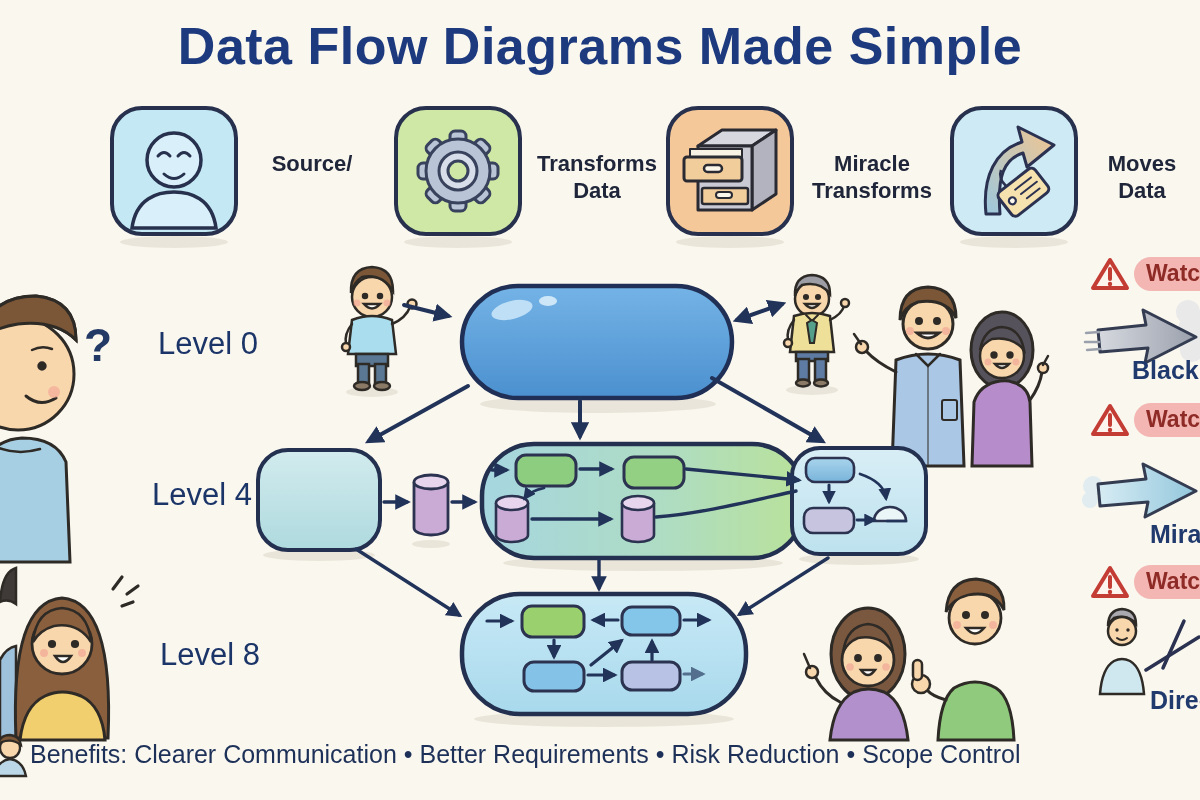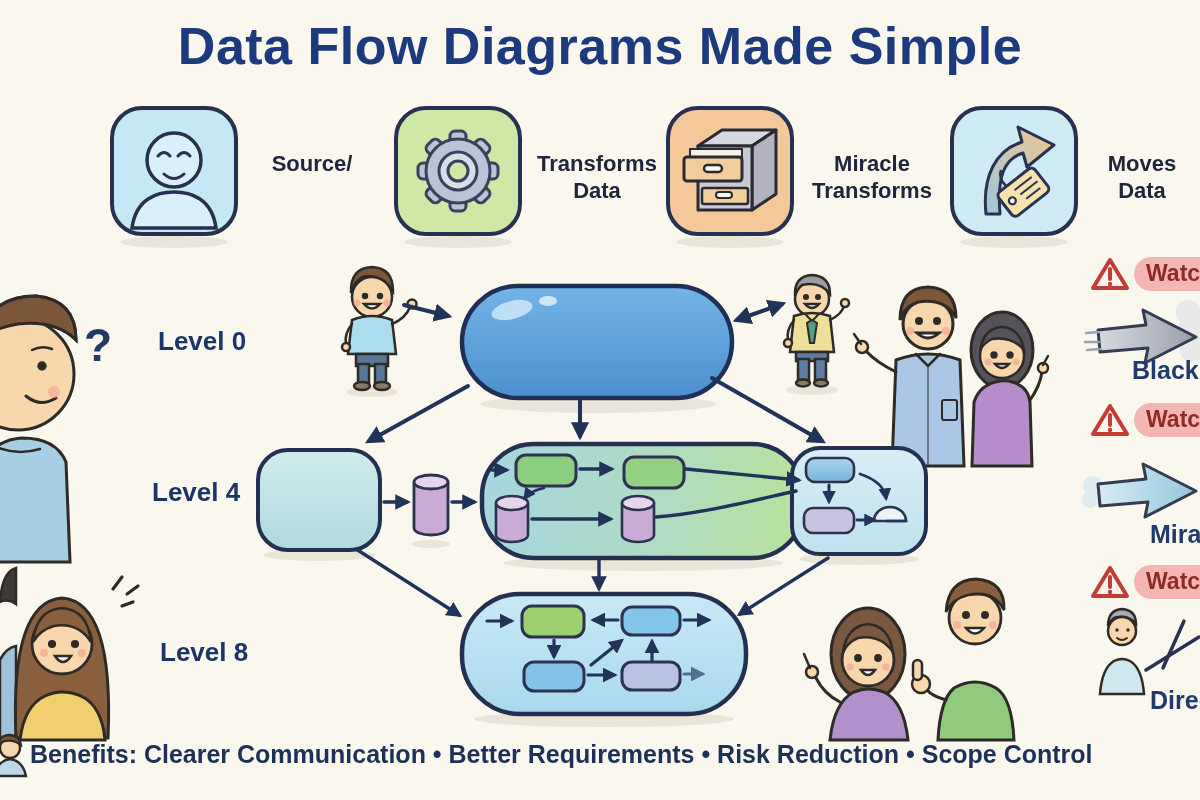--- a/index.html
+++ b/index.html
@@ -4,27 +4,27 @@
 <style>
   html,body{margin:0;padding:0;width:1200px;height:800px;overflow:hidden;
     background:#faf7ef;font-family:"Liberation Sans","DejaVu Sans",sans-serif;}
   .canvas{position:relative;width:1200px;height:800px;overflow:hidden;}
   #art{position:absolute;left:0;top:0;}
   .abs{position:absolute;}
   .title{width:1200px;text-align:center;top:16px;left:0;font-size:52px;font-weight:700;
     color:#1d3a7e;letter-spacing:0.5px;}
   .legend-label{width:170px;text-align:center;font-size:22px;font-weight:700;color:#20263a;
     line-height:27px;top:150px;}
-  .level-label{font-size:26px;font-weight:700;color:#1b3568;}
+  .level-label{font-size:31px;font-weight:400;color:#1b3568;}
   .qmark{font-size:46px;font-weight:700;color:#243a66;}
   .warn-badge{display:flex;align-items:center;gap:4px;}
   .badge-pill{background:#f3b6b2;color:#8e2b26;font-weight:700;font-size:23px;
     padding:3px 34px 4px 12px;border-radius:18px;white-space:nowrap;}
   .warn-label{font-size:25px;font-weight:700;color:#203a6e;white-space:nowrap;}
-  .footer{font-size:25px;font-weight:700;color:#1d3058;white-space:nowrap;}
+  .footer{font-size:25px;font-weight:400;color:#1d3058;white-space:nowrap;}
 </style>
 </head>
 <body>
 
 <div class="canvas">
 
 <svg id="art" width="1200" height="800" viewBox="0 0 1200 800">
   <defs>
     <linearGradient id="gBubble" x1="0" y1="0" x2="0" y2="1">
       <stop offset="0" stop-color="#74b3e6"></stop>

